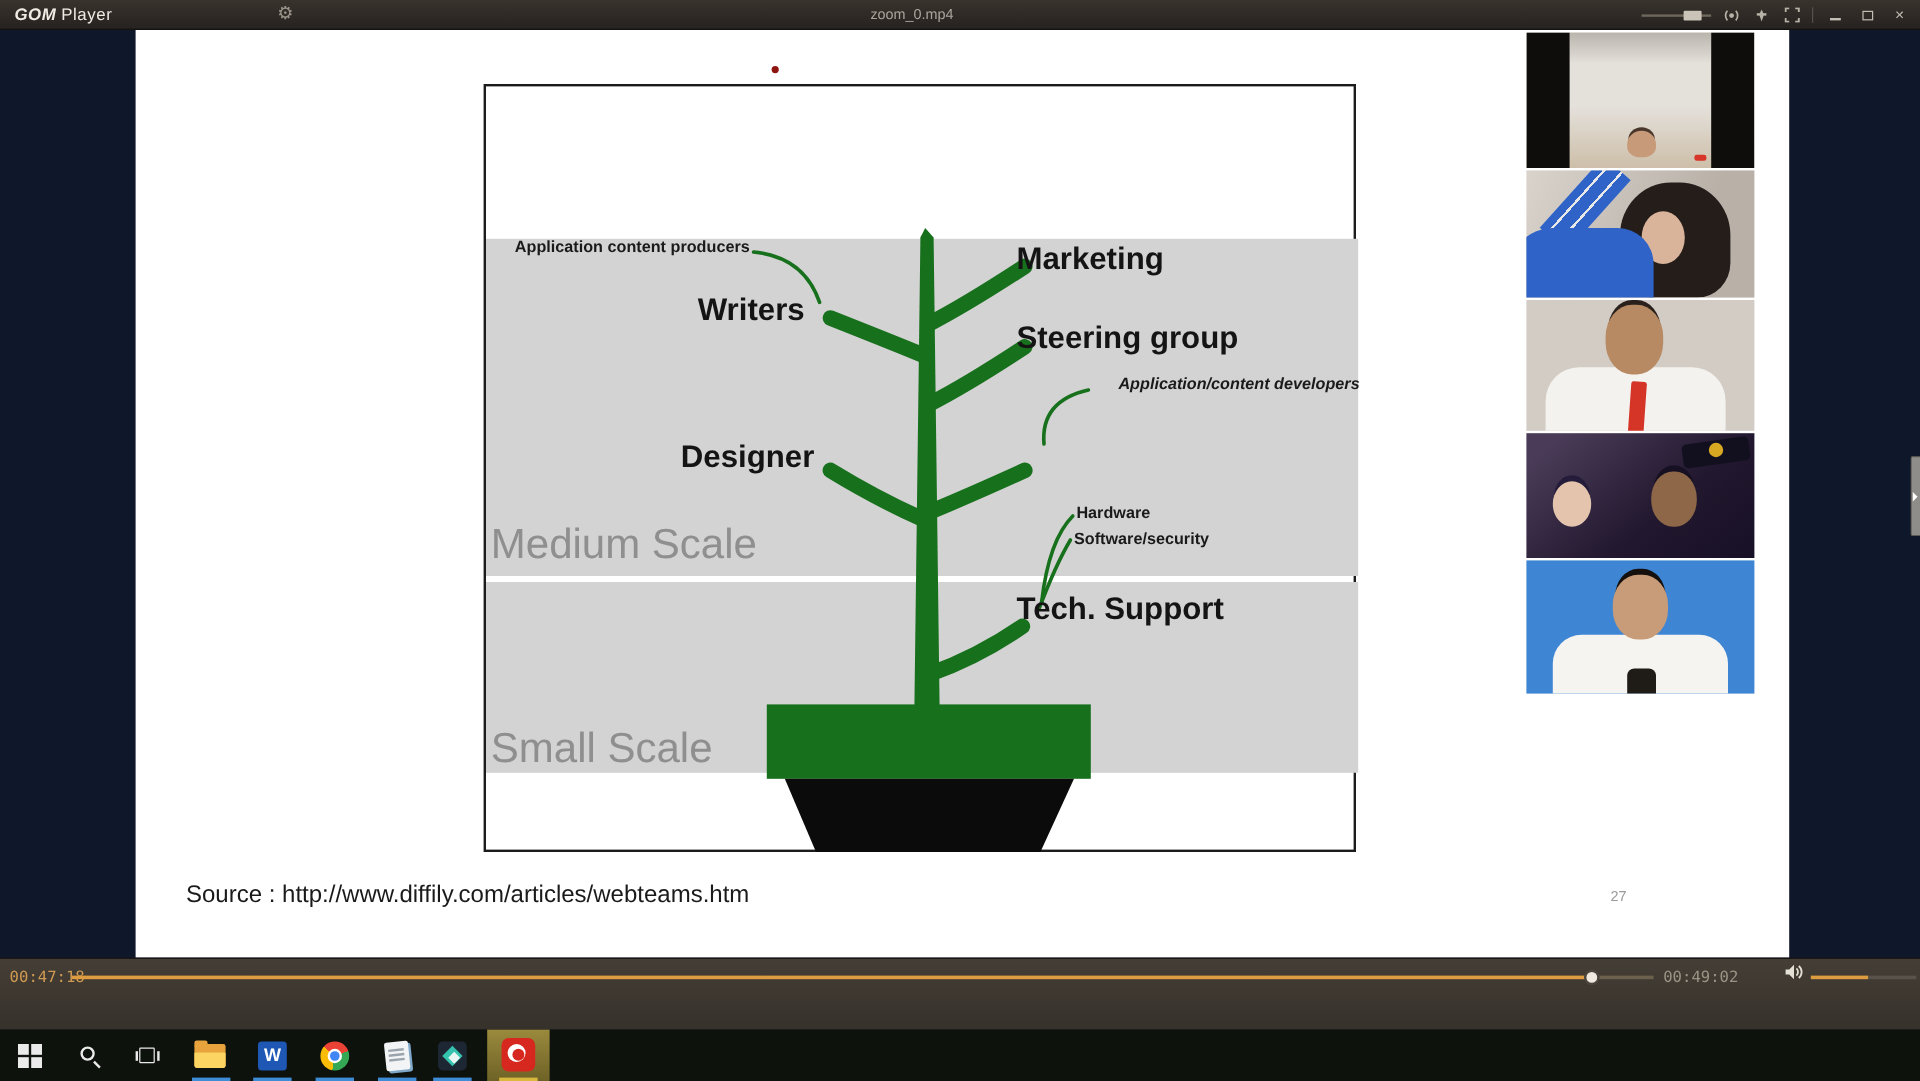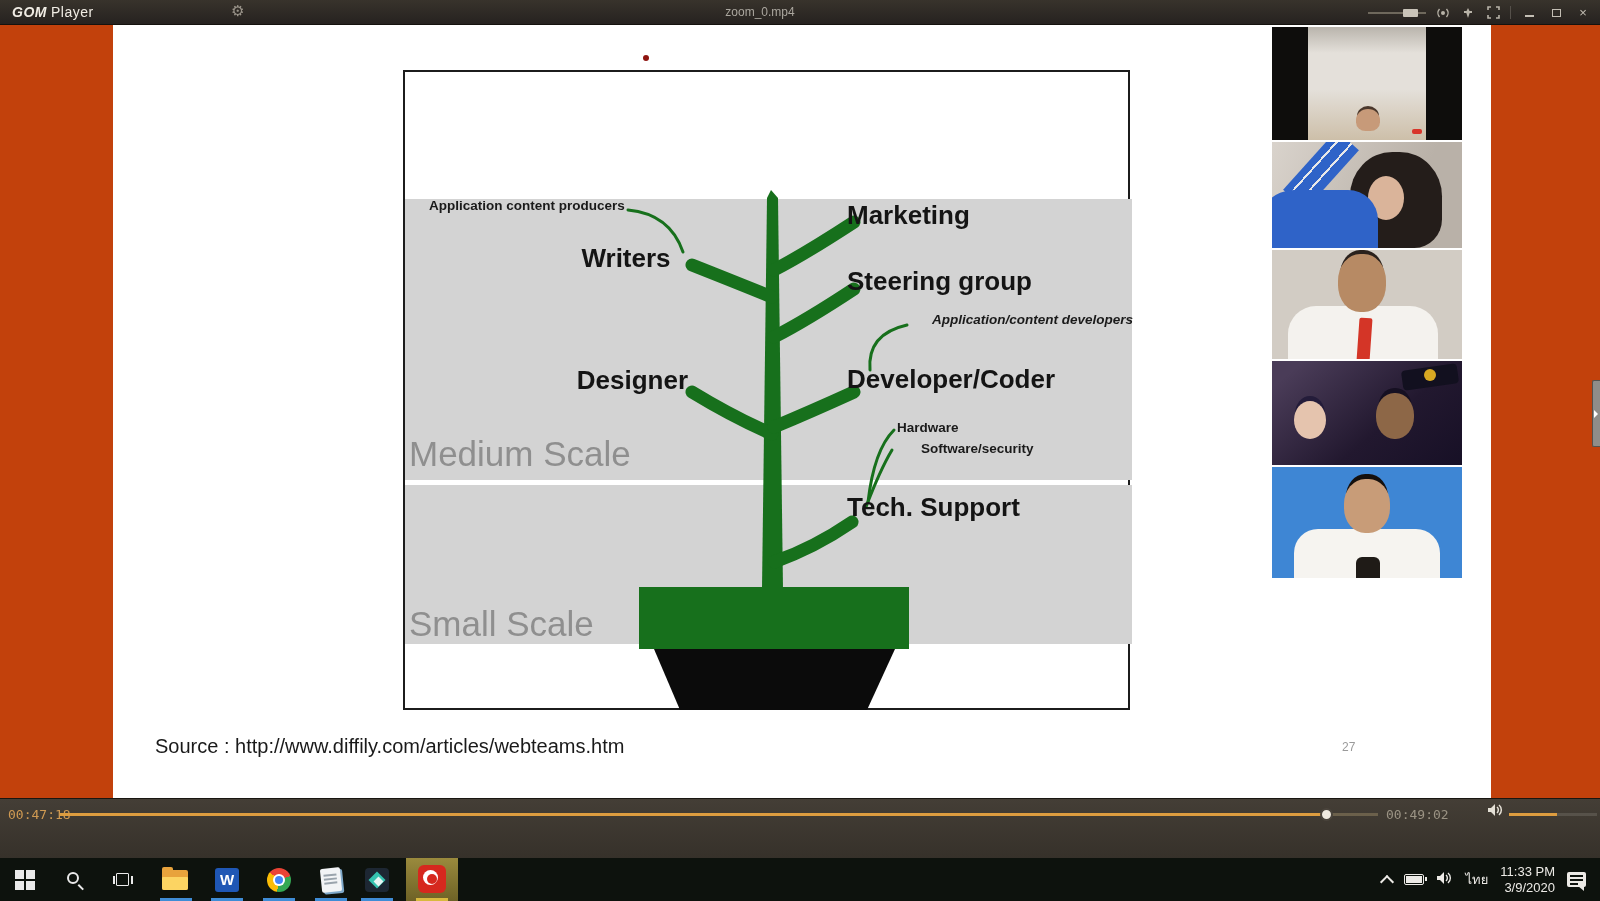--- a/index.html
+++ b/index.html
@@ -1,18 +1,18 @@
 <!DOCTYPE html>
 <html><head>
 <meta charset="utf-8">
 <style>
   * { margin:0; padding:0; box-sizing:border-box; }
   html,body { background:#000; }
   body { font-family:"Liberation Sans", sans-serif; }
-  .screen { position:relative; width:1600px; height:901px; background:#c2410c; overflow:hidden; }
+  .screen { position:relative; width:1600px; height:901px; background:#0f172a; overflow:hidden; }
 
   
   .titlebar { position:absolute; left:0; top:0; width:1600px; height:25px;
     background:linear-gradient(#38332c,#262220); border-bottom:1px solid #15120e; }
   .logo { position:absolute; left:12px; top:4px; color:#f0ece4; font-size:14px; letter-spacing:.5px; }
   .logo b { font-weight:bold; font-style:italic; margin-right:4px; }
   .gear { position:absolute; left:231px; top:2px; color:#9a948a; font-size:15px; }
   .win-title { position:absolute; left:660px; top:5px; width:200px; text-align:center; color:#aaa69e; font-size:12px; }
   .tb-right { position:absolute; right:8px; top:0; height:25px; display:flex; align-items:center; gap:9px; }
   .tb-slider { width:58px; height:2px; background:#6e685c; position:relative; }
@@ -196,24 +196,23 @@
           <path d="M461,435 Q475,398 487,378"></path>
         </g>
         <rect x="234" y="515" width="270" height="62" fill="#17701c"></rect>
         <polygon points="249,577 490,577 462,638 275,638" fill="#0b0b0b"></polygon>
       </svg>
       <div class="small-note" style="left:24px; top:126px;">Application content producers</div>
       <div class="role" style="left:160px; top:171px; width:122px; text-align:center;">Writers</div>
       <div class="role" style="left:442px; top:128px;">Marketing</div>
       <div class="role" style="left:442px; top:194px;">Steering group</div>
       <div class="small-note" style="left:527px; top:240px;font-style:italic;">Application/content developers</div>
-      <div class="role" style="left:153px; top:293px; width:130px; text-align:right;">Designer</div>
-      <div class="role" style="left:442px; top:292px;">Developer/Coder</div>
+      <div class="role" style="left:153px; top:293px; width:130px; text-align:center;">Designer</div>
       <div class="small-note" style="left:492px; top:348px;">Hardware</div>
-      <div class="small-note" style="left:516px; top:369px;">Software/security</div>
+      <div class="small-note" style="left:490px; top:369px;">Software/security</div>
       <div class="role" style="left:442px; top:420px;">Tech. Support</div>
       <div class="scale" style="left:4px; top:362px;">Medium Scale</div>
       <div class="scale" style="left:4px; top:532px;">Small Scale</div>
     </div>
 
     <div class="src-line">Source : http://www.diffily.com/articles/webteams.htm</div>
     <div class="page-no">27</div>
   </div>
 
   <div class="tile t1">
@@ -317,35 +316,15 @@
     <div class="gom-cell">
         <div class="gom-ico"></div>
       </div>
     <div class="underline" style="left:160px"></div>
     <div class="underline" style="left:211px"></div>
     <div class="underline" style="left:263px"></div>
     <div class="underline" style="left:315px"></div>
     <div class="underline" style="left:361px"></div>
     <div class="underline gold" style="left:416px"></div>
 
-    <div class="tray">
-      <div class="chev-up"></div>
-      <div class="battery"></div>
-      <div>
-        <svg width="18" height="14" viewBox="0 0 18 14">
-            <polygon points="1,5 4,5 8,1 8,13 4,9 1,9" fill="#eceae6"></polygon>
-            <path d="M10 4 A4 4 0 0 1 10 10 M12 2 A6.5 6.5 0 0 1 12 12" stroke="#eceae6" stroke-width="1.4" fill="none"></path>
-          </svg>
-      </div>
-      <div class="lang">ไทย</div>
-      <div class="clock">
-        <div>11:33 PM</div>
-        <div>3/9/2020</div>
-      </div>
-      <div class="action-center">
-          <i class="q1"></i>
-          <i class="q2"></i>
-          <i class="q3"></i>
-        </div>
-    </div>
   </div>
 
 </div>
 
 </body></html>

